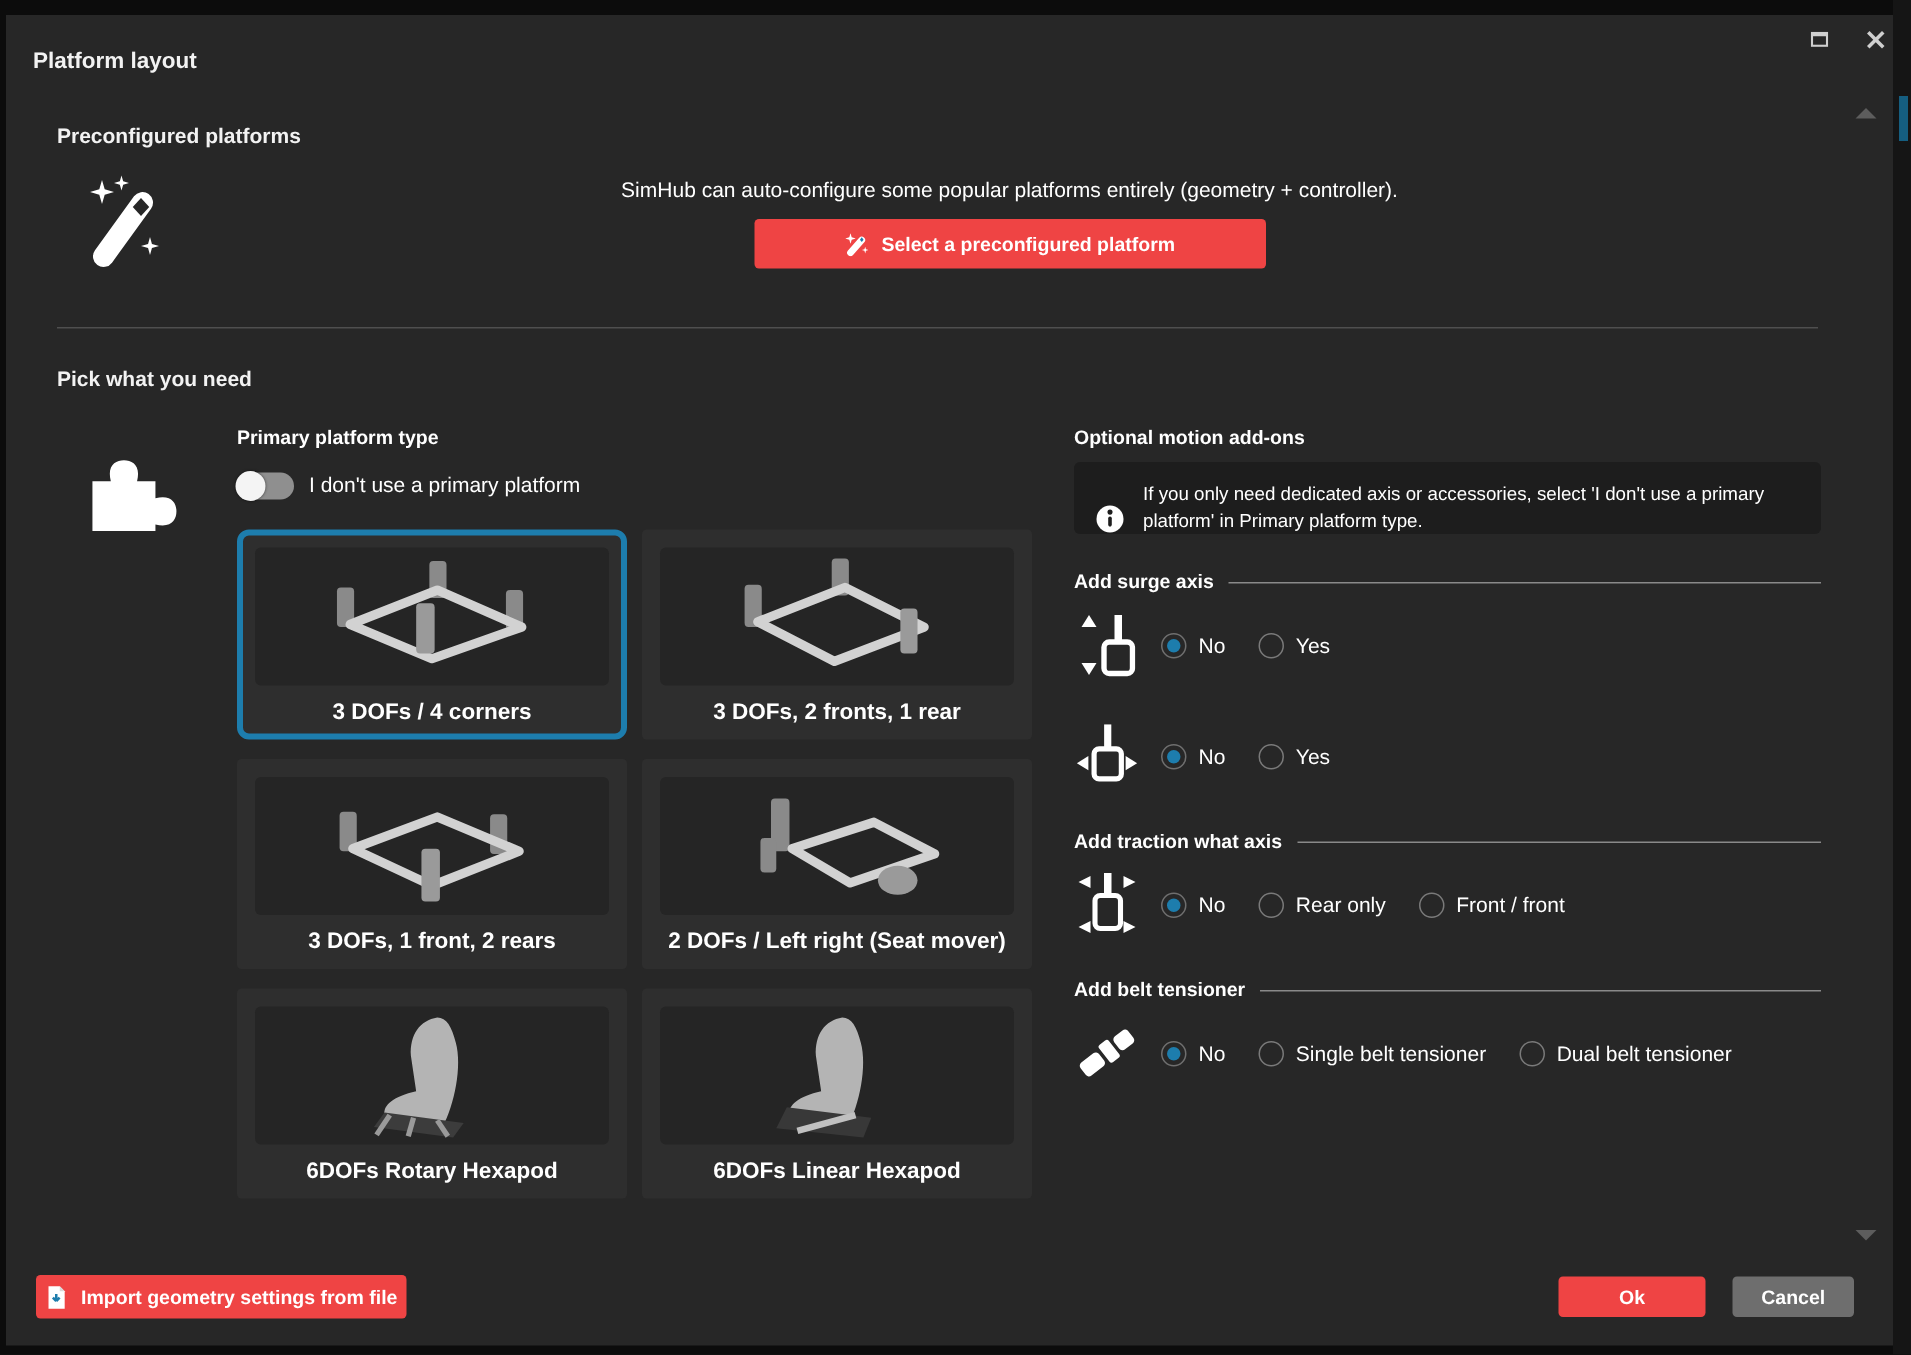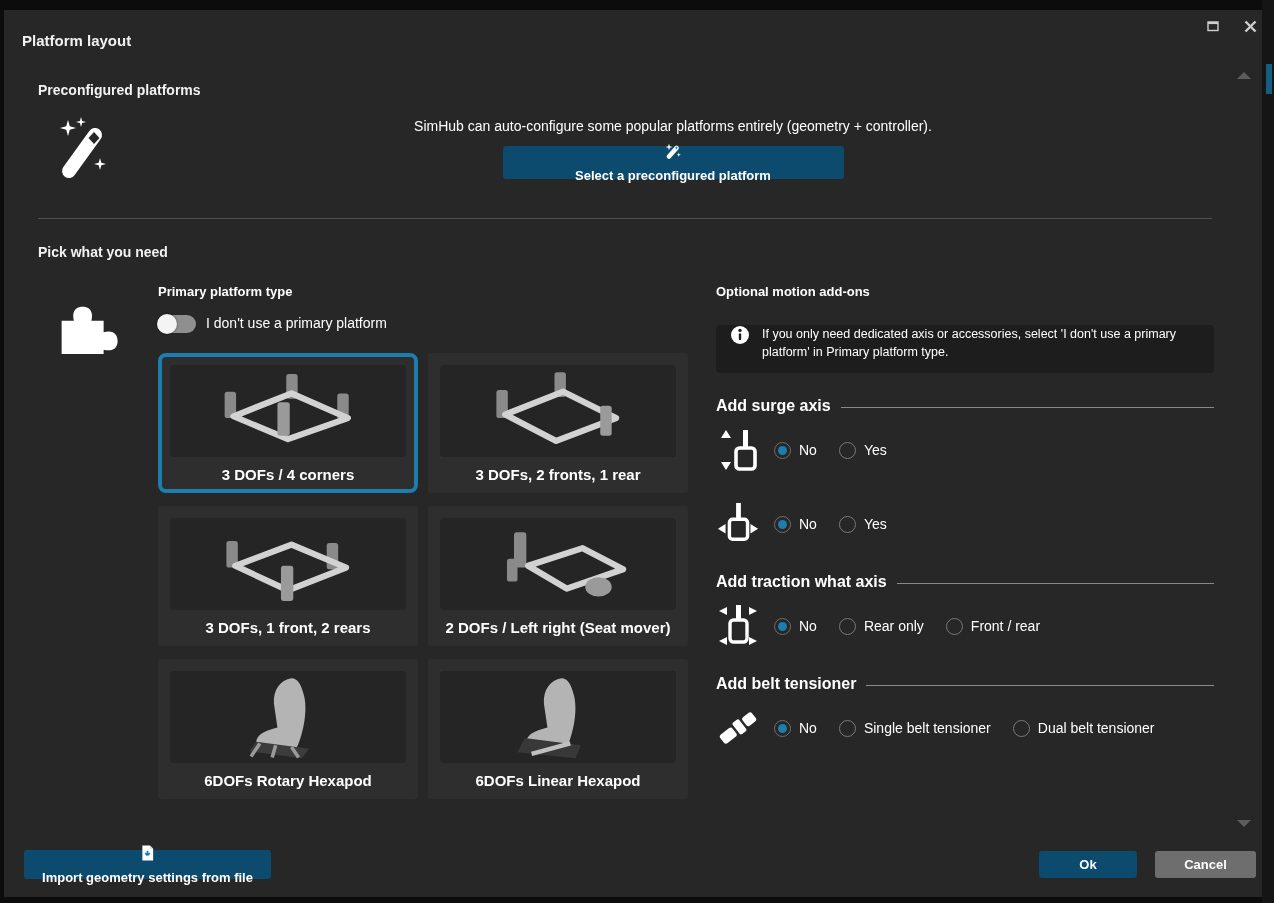--- a/index.html
+++ b/index.html
@@ -19,23 +19,23 @@
   
   .sec-h { font-size:14px; font-weight:bold; color:#f2f2f2; }
   .sub-h { font-size:13px; font-weight:bold; color:#fff; }
 
   .divider { position:absolute; left:34px; top:208px; width:1174px; height:1px; background:#4f4f4f; }
 
   
   .pre-center { position:absolute; left:154px; top:108px; width:1030px; text-align:center; }
   .pre-desc { font-size:14px; color:#fff; }
   .btn-accent { display:inline-flex; align-items:center; justify-content:center; gap:9px;
-                background:#0c4a6e; color:#fff; border:none; border-radius:3px;
+                background:#ef4444; color:#fff; border:none; border-radius:3px;
                 font-family:"Liberation Sans", sans-serif;
-                font-size:13px; font-weight:bold; cursor:pointer;flex-direction:column; }
+                font-size:13px; font-weight:bold; cursor:pointer; }
   .pre-btn { margin-top:12px; width:341px; height:33px; }
 
   
   .left-col { position:absolute; left:154px; top:268px; width:534px; }
   .right-col { position:absolute; left:712px; top:268px; width:498px; padding-top:6px; }
 
   .toggle-row { display:flex; align-items:flex-start; gap:10px; margin-top:16px; }
   .toggle { position:relative; width:38px; height:18px; border-radius:9px; background:#8f8f8f;
             flex:0 0 auto; cursor:pointer; }
   .toggle .knob { position:absolute; left:-1px; top:-1px; width:20px; height:20px;
@@ -46,45 +46,45 @@
   .tile { width:260px; height:140px; background:#2e2e2e; border-radius:3px;
           padding:12px 12px 0 12px; cursor:pointer;font-weight:bold; }
   .tile-img { height:92px; background:#252525; border-radius:4px;
               display:flex; align-items:center; justify-content:center; }
   .tile-label { height:34px; display:flex; align-items:center; justify-content:center;
                 font-size:15px; color:#fff; }
   .tile.selected { border:4px solid #1d7dad; border-radius:8px; padding:8px 8px 0 8px; }
   .tile.selected .tile-img { height:92px; }
 
   
-  .info-box { margin-top:26px; height:48px; background:#1d1d1d; border-radius:4px;
-              display:flex; align-items:flex-start; gap:12px; padding:0 14px; }
+  .info-box { margin-top:9px; height:48px; background:#1d1d1d; border-radius:4px;
+              display:flex; align-items:flex-end; gap:12px; padding:0 14px; }
   .info-text { font-size:12.5px; line-height:1.45; color:#fff; }
 
   
   .addon-group { margin-top:24px; }
   .group-head { display:flex; align-items:baseline; }
-  .group-label { font-size:16px; font-weight:bold; color:#fff; white-space:nowrap; }
+  .group-label { font-size:13px; font-weight:bold; color:#fff; white-space:nowrap; }
   .group-rule { flex:1; border-bottom:1px solid #8a8a8a; margin-left:10px;
                 transform:translateY(-3px); }
   .group-body { display:flex; align-items:center; margin-top:10px; height:50px; }
   .addon-icon { width:44px; display:flex; justify-content:center; flex:0 0 auto; }
   .radios { display:flex; align-items:center; gap:22px; margin-left:14px; }
   .radio { display:flex; align-items:center; gap:8px; cursor:pointer; }
   .rb { width:17px; height:17px; border-radius:50%; border:1px solid #7a7a7a;
         position:relative; flex:0 0 auto; }
   .rb.on { border-color:#6f6f6f; }
   .rb.on::after { content:''; position:absolute; left:3px; top:3px; width:9px; height:9px;
                   border-radius:50%; background:#1d7dad; }
   .radio-label { font-size:14px; color:#fff; white-space:nowrap; }
 
   
   .import-btn { position:absolute; left:20px; top:840px; width:247px; height:29px; }
   .ok-btn { position:absolute; left:1035px; top:841px; width:98px; height:27px; border-radius:3px; }
-  .cancel-btn { position:absolute; left:1151px; top:841px; width:101px; height:27px;
+  .cancel-btn { position:absolute; left:1151px; top:841px; width:81px; height:27px;
                 background:#6e6e6e; color:#fff; border:none; border-radius:3px;
                 font-family:"Liberation Sans", sans-serif;
                 font-size:13px; font-weight:bold; cursor:pointer; }
 
   
   .scroll-up { position:absolute; left:1233px; top:62px; width:0; height:0;
                border-left:7px solid transparent; border-right:7px solid transparent;
                border-bottom:7px solid #5d5d5d; cursor:pointer; }
   .scroll-down { position:absolute; left:1233px; top:810px; width:0; height:0;
                  border-left:7px solid transparent; border-right:7px solid transparent;
@@ -325,21 +325,21 @@
             <label class="radio">
               <span class="rb on"></span>
               <span class="radio-label">No</span>
             </label>
             <label class="radio">
               <span class="rb"></span>
               <span class="radio-label">Rear only</span>
             </label>
             <label class="radio">
               <span class="rb"></span>
-              <span class="radio-label">Front / rear</span>
+              <span class="radio-label">Front / front</span>
             </label>
           </div>
         </div>
       </div>
 
       <div class="addon-group">
         <div class="group-head">
           <span class="group-label">Add belt tensioner</span>
           <span class="group-rule"></span>
         </div>

